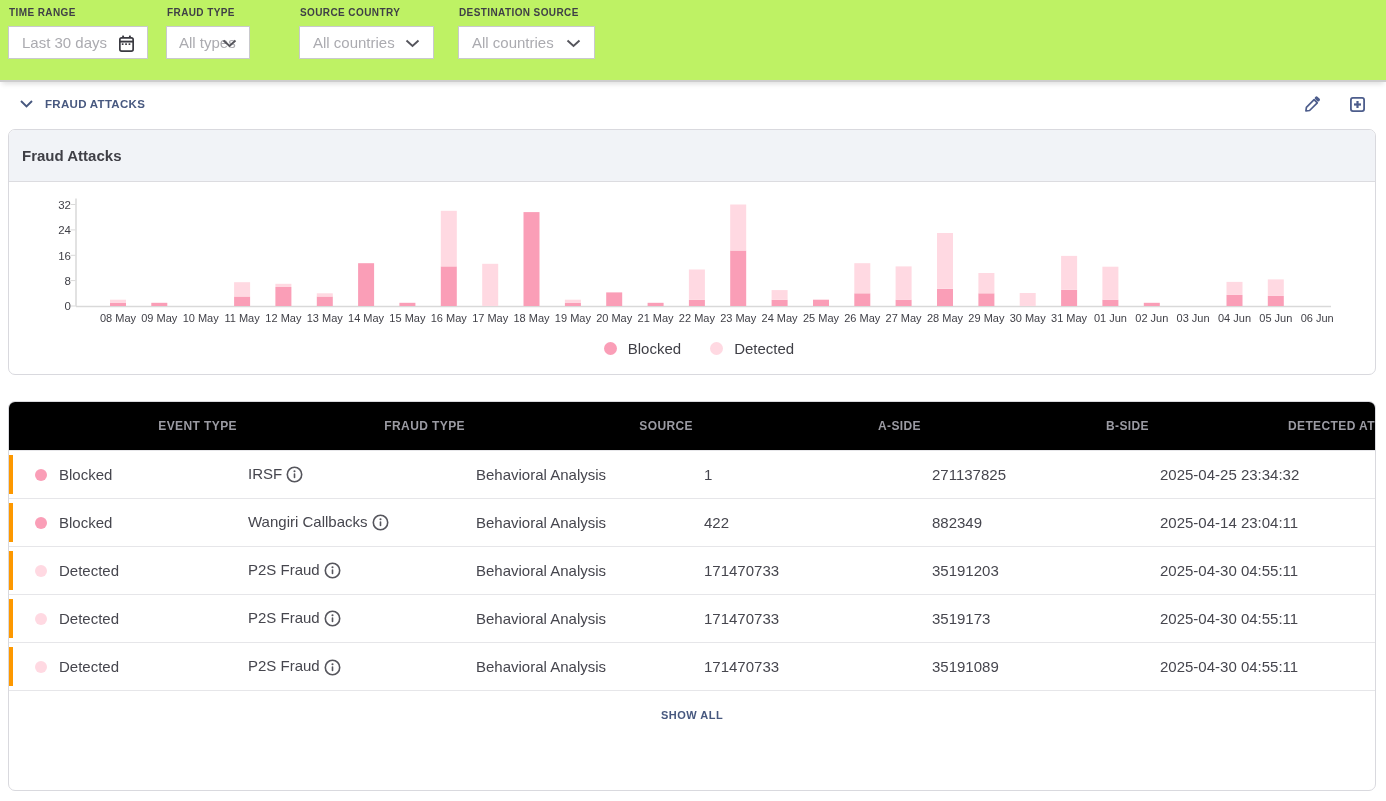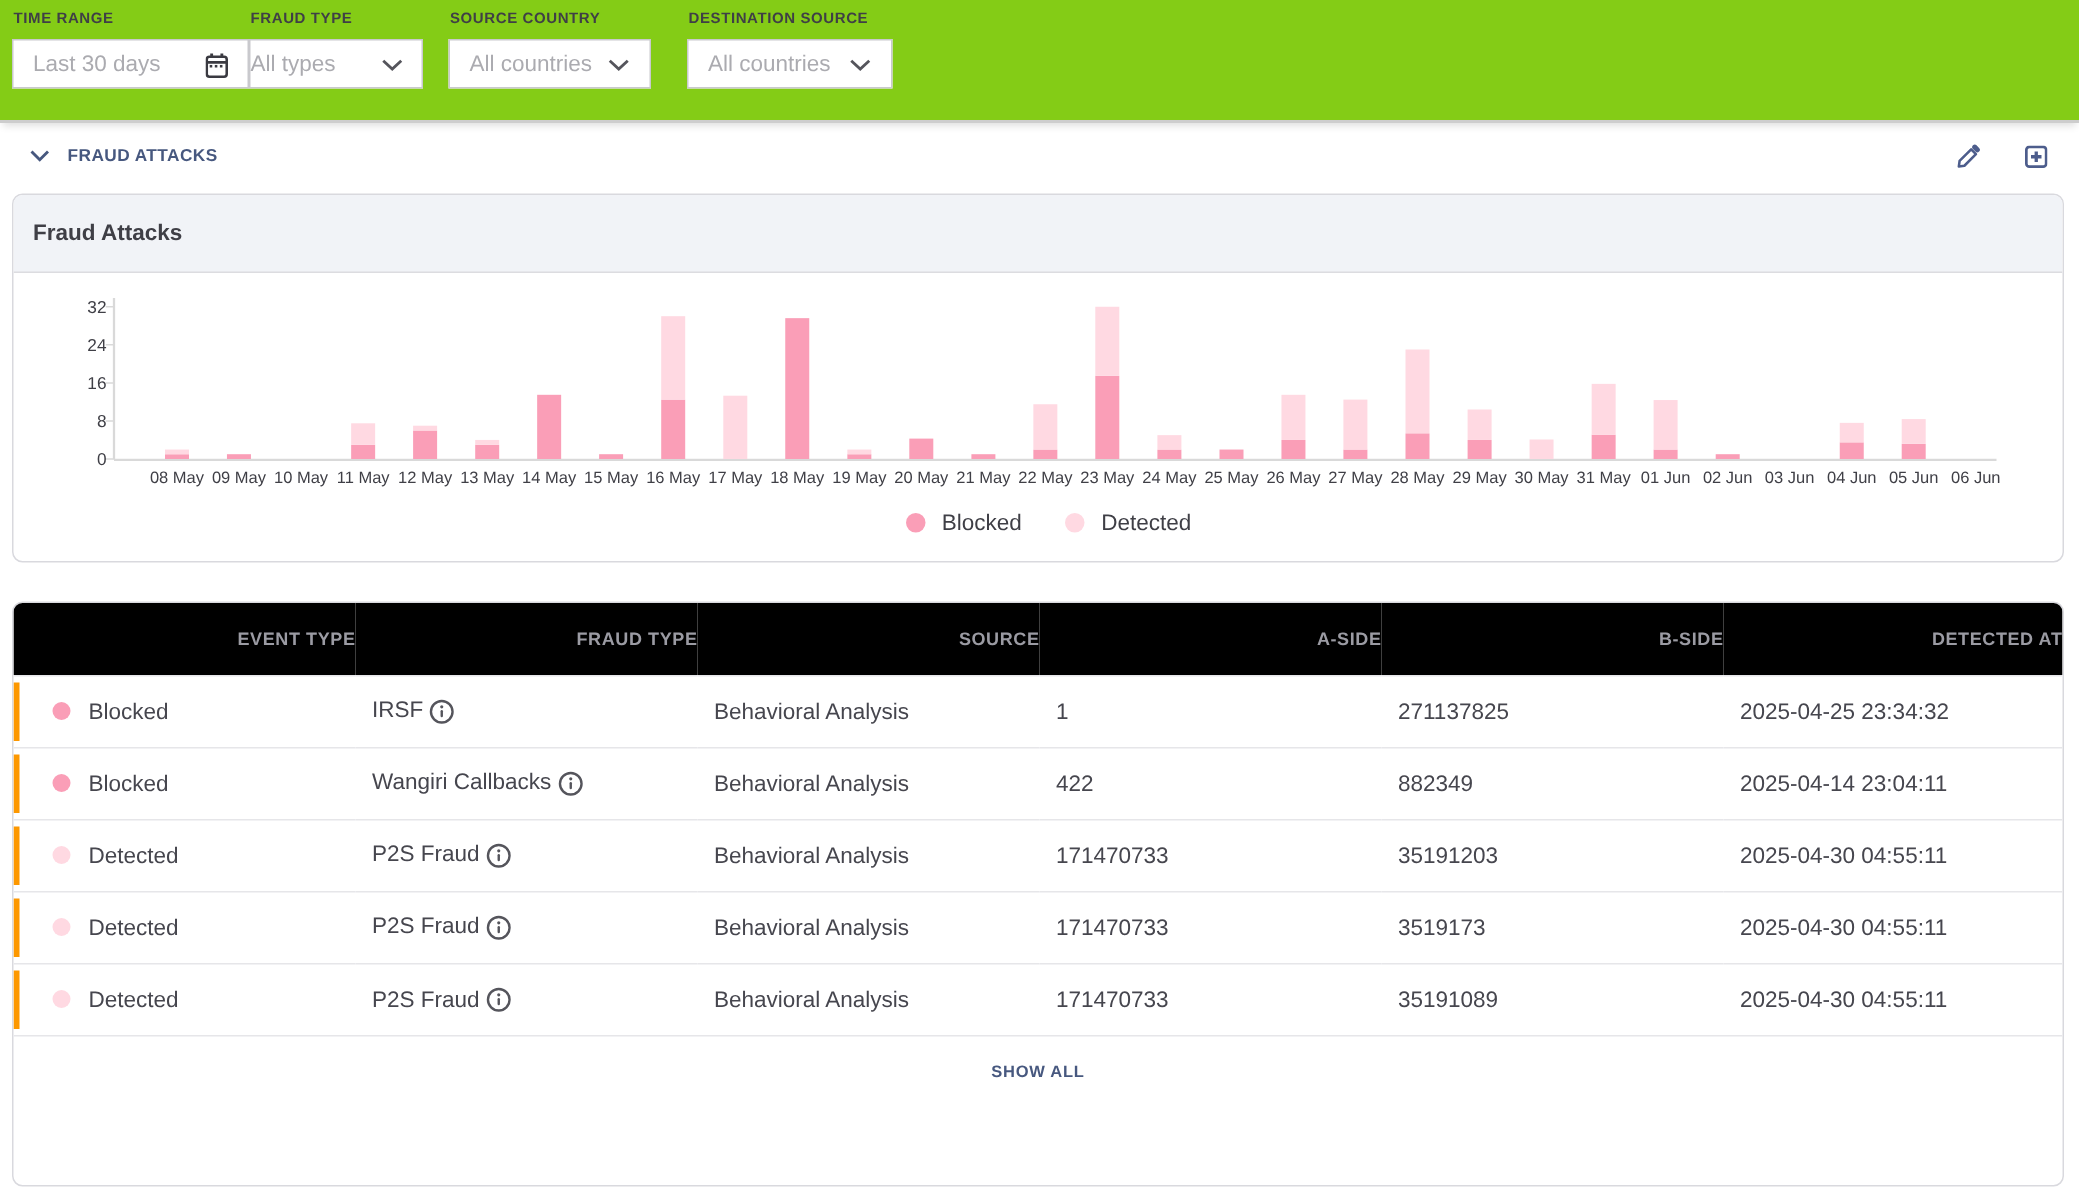--- a/index.html
+++ b/index.html
@@ -1,15 +1,15 @@
 <!DOCTYPE html>
 <html><head><meta charset="utf-8"><title>Dashboard</title><style>
 *{margin:0;padding:0;box-sizing:border-box}
 html,body{width:1386px;height:801px;background:#fff;font-family:"Liberation Sans",sans-serif;overflow:hidden;position:relative}
-.topbar{position:absolute;left:0;top:0;width:1386px;height:82px;background:#84cc16;border-bottom:2px solid #cdcdcd;box-shadow:0 4px 5px -2px rgba(0,0,0,.13);z-index:5}
+.topbar{position:absolute;left:0;top:0;width:1386px;height:82px;background:#bef264;border-bottom:2px solid #cdcdcd;box-shadow:0 4px 5px -2px rgba(0,0,0,.13);z-index:5}
 .fgroup{position:absolute;top:0}
 .flabel{font-size:10px;font-weight:bold;color:#3f3f46;letter-spacing:.4px;position:absolute;top:7px;left:1px;white-space:nowrap}
 .fbox{position:absolute;top:26px;height:33px;border:1px solid #c9c9cd;background:#fff;display:flex;align-items:center;color:#ababb0;font-size:15px}
 .sechead{position:absolute;left:0;top:80px;width:1386px;height:48px;display:flex;align-items:center}
 .sectitle{font-size:11.5px;font-weight:bold;color:#47587f;letter-spacing:.3px;margin-left:12px}
 .secicons{position:absolute;right:21px;top:0;height:48px;display:flex;align-items:center;gap:29px}
 .card{position:absolute;left:8px;width:1368px;background:#fff;border:1px solid #d9d9de;border-radius:7px;overflow:hidden}
 .cardh{height:52px;background:#f1f3f7;border-bottom:1px solid #dcdce0;display:flex;align-items:center;padding-left:13px;font-size:15px;font-weight:bold;color:#3f3f46}
 .xl{font-size:11px;fill:#3f3f46}.yl{font-size:11.5px;fill:#3f3f46}
 .legend{position:absolute;left:0;top:158px;width:100%;display:flex;justify-content:center;align-items:center;padding-left:14px}
@@ -24,37 +24,37 @@
 .dot{width:12px;height:12px;border-radius:50%;display:inline-block;vertical-align:-1px;margin-left:7px;margin-right:12px}
 .db{background:#fa9eb7}.dd{background:#ffd9e2}
 .showall{height:48px;border-top:1px solid #e6e6e9;display:flex;align-items:center;justify-content:center;font-size:11px;font-weight:bold;color:#47587f;letter-spacing:.5px}
 .ico{display:block}
 .ft{white-space:nowrap}
 </style></head><body>
 
 <div class="topbar">
   <div class="fgroup" style="left:8px;width:134px">
       <div class="flabel">TIME RANGE</div>
-    <div class="fbox" style="left:0;width:158px;padding-left:13px">Last 30 days
+    <div class="fbox" style="left:0;width:140px;padding-left:13px">Last 30 days
       <svg class="ico" style="position:absolute;right:12px;top:8px" width="16" height="17" viewBox="0 0 16 17" fill="none" stroke="#3a3a41" stroke-width="1.7">
           <rect x="0.85" y="2.8" width="13.3" height="13.3" rx="1.8"></rect>
           <line x1="4.1" y1="0.6" x2="4.1" y2="2.8" stroke-width="1.9"></line>
           <line x1="10.9" y1="0.6" x2="10.9" y2="2.8" stroke-width="1.9"></line>
           <line x1="0.85" y1="6.6" x2="14.15" y2="6.6" stroke-width="1.9"></line>
           <g fill="#3a3a41" stroke="none">
             <rect x="2.8" y="8.3" width="1.7" height="1.7"></rect>
             <rect x="6.2" y="8.3" width="1.7" height="1.7"></rect>
             <rect x="9.6" y="8.3" width="1.7" height="1.7"></rect>
           </g>
         </svg>
     </div>
     </div>
   <div class="fgroup" style="left:166px;width:108px">
       <div class="flabel">FRAUD TYPE</div>
-    <div class="fbox" style="left:0;width:116px;">All types
+    <div class="fbox" style="left:0;width:84px;padding-left:12px">All types
       <svg class="ico" style="position:absolute;right:12px;top:12px" width="15" height="9" viewBox="0 0 15 9" fill="none" stroke="#55555c" stroke-width="1.9">
           <polyline points="1.5,1.5 7.5,7 13.5,1.5"></polyline>
         </svg>
     </div>
     </div>
   <div class="fgroup" style="left:299px;width:135px">
       <div class="flabel">SOURCE COUNTRY</div>
     <div class="fbox" style="left:0;width:135px;padding-left:13px">All countries
       <svg class="ico" style="position:absolute;right:13px;top:12px" width="15" height="9" viewBox="0 0 15 9" fill="none" stroke="#55555c" stroke-width="1.9">
           <polyline points="1.5,1.5 7.5,7 13.5,1.5"></polyline>

